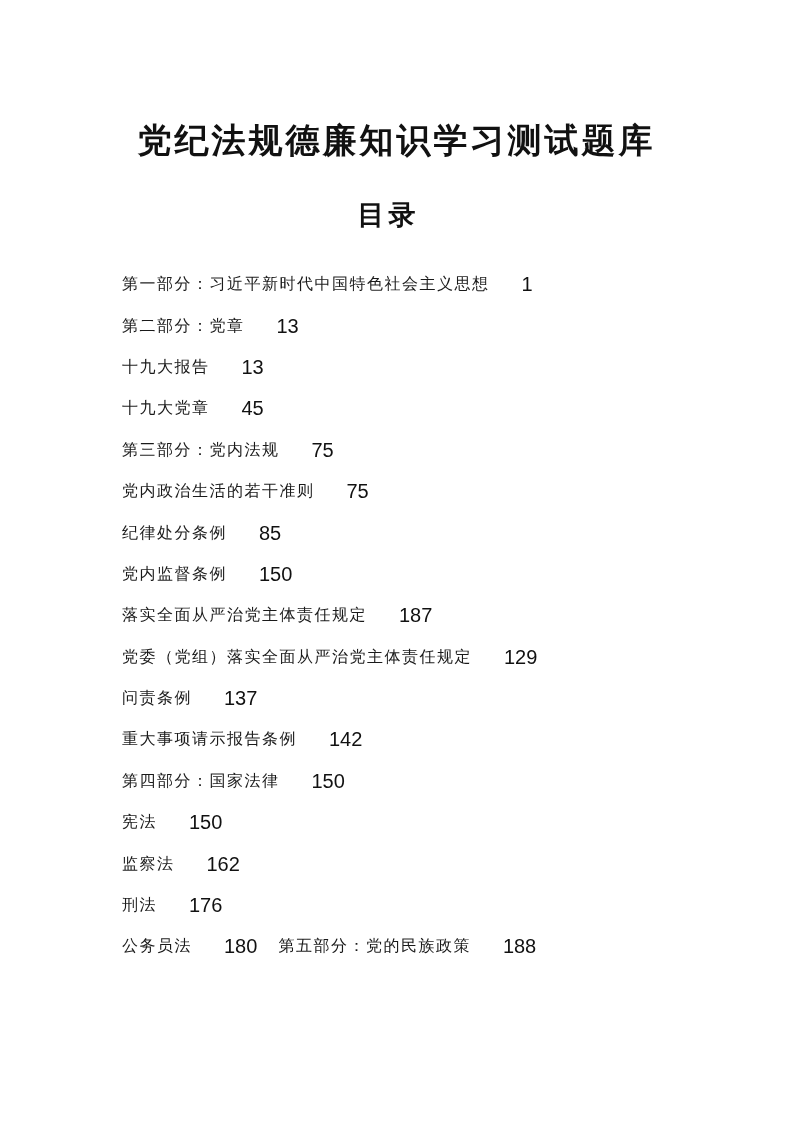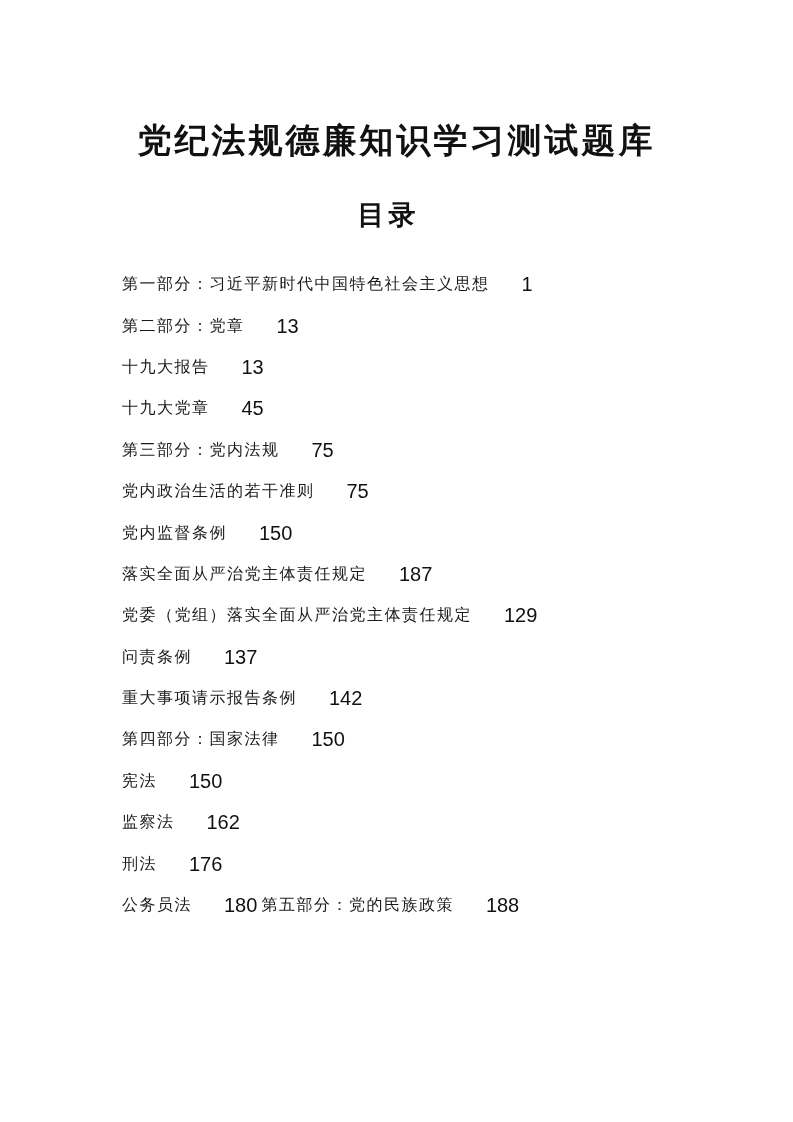--- a/index.html
+++ b/index.html
@@ -48,21 +48,21 @@
     box-sizing: border-box;
     white-space: nowrap;
   }
   .toc-label {
     font-size: 16px;
     letter-spacing: 1.5px;
     font-weight: normal;
     color: #1a1a1a;
   }
   .toc-label.toc-label-following {
-    margin-left: 4px;
+    margin-left: 21px;
   }
   .toc-page {
     font-family: "Liberation Sans", "DejaVu Sans", sans-serif;
     font-size: 20px;
     letter-spacing: 0;
     margin-left: 32px;
     color: #111111;
   }
 </style>
 </head>
@@ -88,20 +88,24 @@
         <span class="toc-label">十九大党章</span>
         <span class="toc-page">45</span>
       </div>
       <div class="toc-row">
         <span class="toc-label">第三部分：党内法规</span>
         <span class="toc-page">75</span>
       </div>
       <div class="toc-row">
         <span class="toc-label">党内政治生活的若干准则</span>
         <span class="toc-page">75</span>
+      </div>
+      <div class="toc-row">
+        <span class="toc-label">纪律处分条例</span>
+        <span class="toc-page">85</span>
       </div>
       <div class="toc-row">
         <span class="toc-label">党内监督条例</span>
         <span class="toc-page">150</span>
       </div>
       <div class="toc-row">
         <span class="toc-label">落实全面从严治党主体责任规定</span>
         <span class="toc-page">187</span>
       </div>
       <div class="toc-row">

